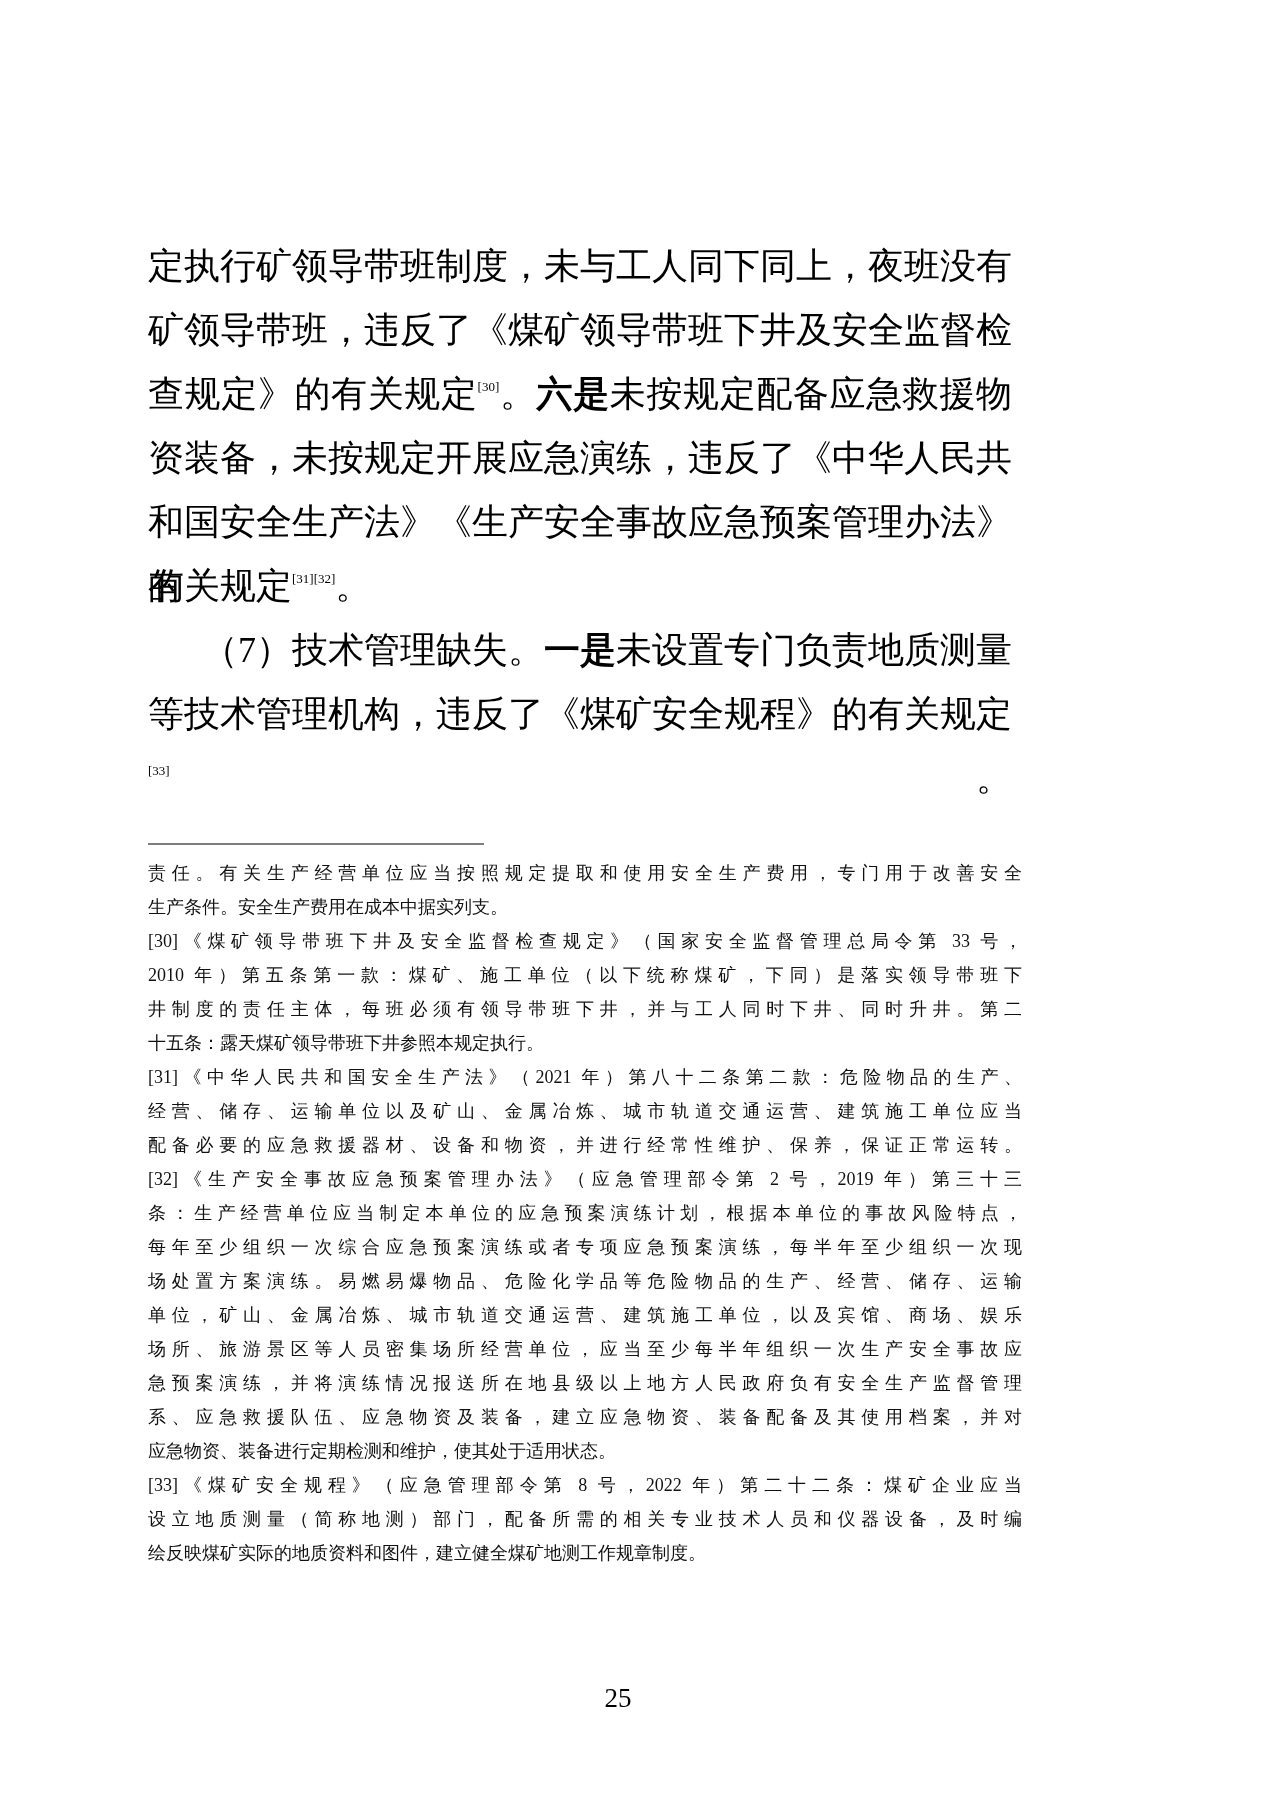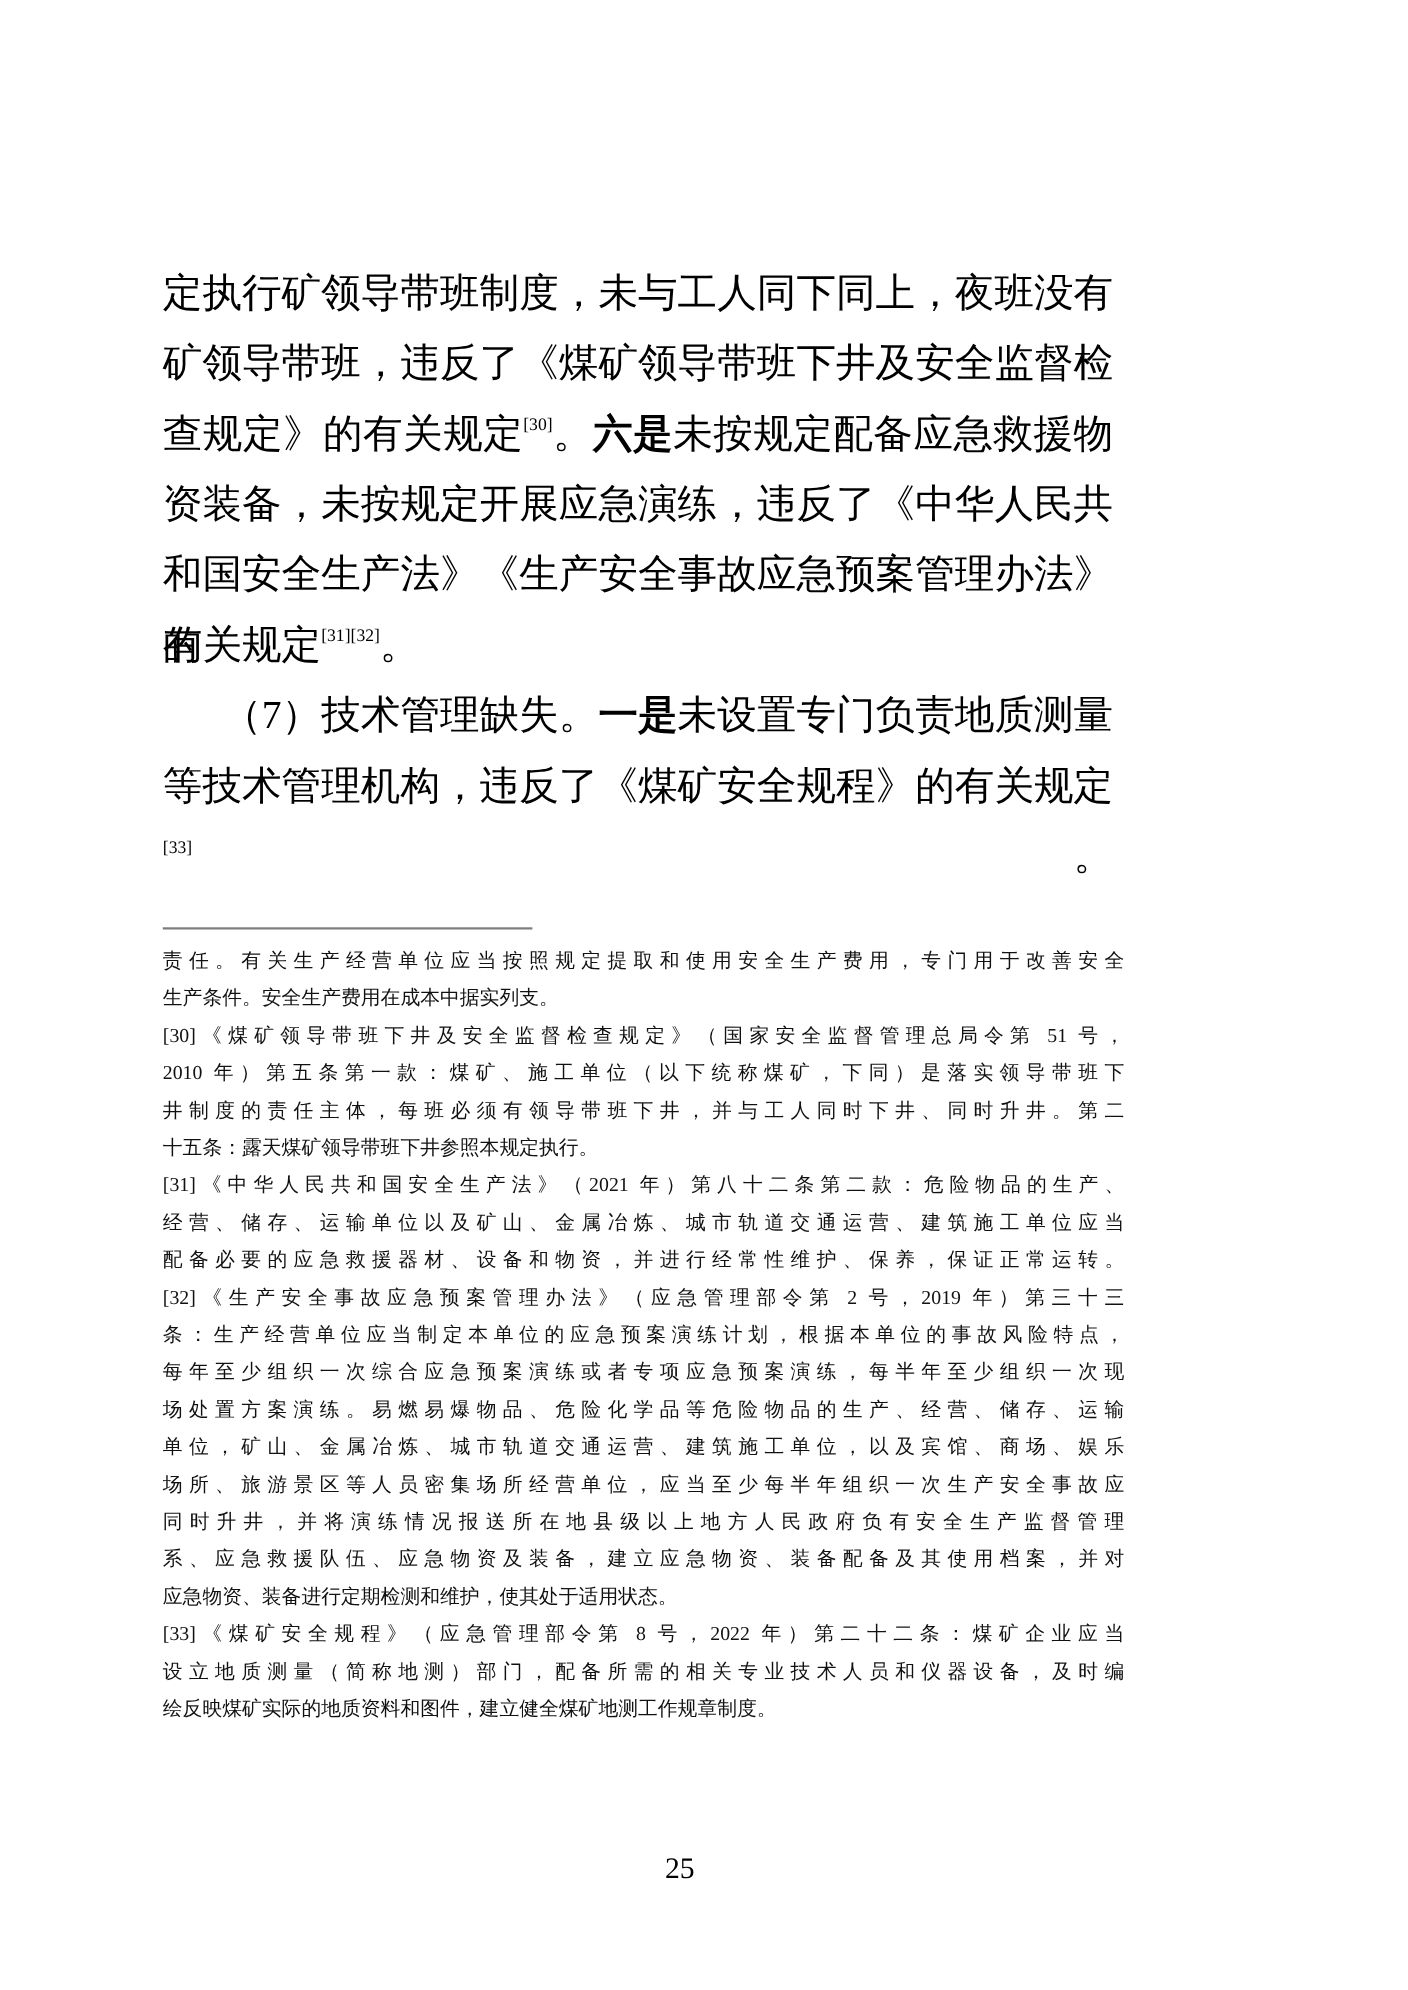--- a/index.html
+++ b/index.html
@@ -30,21 +30,21 @@
     white-space: normal;
     text-align: justify;
     text-align-last: justify;
   }
   .bline.ind { text-indent: 54px; }
   .bline .b {
     font-weight: 700;
     font-family: "Liberation Sans", "DejaVu Sans", sans-serif;
   }
   .bline sup {
-    font-size: 16px;
+    font-size: 13px;
     line-height: 0;
     vertical-align: 15px;
     font-family: "Liberation Serif", serif;
   }
   
   .fn-sep {
     position: absolute;
     left: 148px;
     top: 843px;
     width: 336px;
@@ -93,34 +93,34 @@
       <div class="bline just"><span>资装备，未按规定开展应急演练，违反了《中华人民共</span></div>
       <div class="bline just"><span>和国安全生产法》《生产安全事故应急预案管理办法》的</span></div>
       <div class="bline"><span>有关规定</span><sup>[31][32]</sup><span>。</span></div>
       <div class="bline just ind"><span>（7）技术管理缺失。</span><span class="b">一是</span><span>未设置专门负责地质测量</span></div>
       <div class="bline just"><span>等技术管理机构，违反了《煤矿安全规程》的有关规定</span><sup>[33]</sup><span>。</span></div>
     </div>
   <div class="fn-sep"></div>
   <div class="footnotes">
       <div class="fline just">责任。有关生产经营单位应当按照规定提取和使用安全生产费用，专门用于改善安全</div>
       <div class="fline">生产条件。安全生产费用在成本中据实列支。</div>
-      <div class="fline just">[30]《煤矿领导带班下井及安全监督检查规定》（国家安全监督管理总局令第 51 号，</div>
+      <div class="fline just">[30]《煤矿领导带班下井及安全监督检查规定》（国家安全监督管理总局令第 33 号，</div>
       <div class="fline just">2010 年）第五条第一款：煤矿、施工单位（以下统称煤矿，下同）是落实领导带班下</div>
       <div class="fline just">井制度的责任主体，每班必须有领导带班下井，并与工人同时下井、同时升井。第二</div>
       <div class="fline">十五条：露天煤矿领导带班下井参照本规定执行。</div>
       <div class="fline just">[31]《中华人民共和国安全生产法》（2021 年）第八十二条第二款：危险物品的生产、</div>
       <div class="fline just">经营、储存、运输单位以及矿山、金属冶炼、城市轨道交通运营、建筑施工单位应当</div>
       <div class="fline just">配备必要的应急救援器材、设备和物资，并进行经常性维护、保养，保证正常运转。</div>
       <div class="fline just">[32]《生产安全事故应急预案管理办法》（应急管理部令第 2 号，2019 年）第三十三</div>
       <div class="fline just">条：生产经营单位应当制定本单位的应急预案演练计划，根据本单位的事故风险特点，</div>
       <div class="fline just">每年至少组织一次综合应急预案演练或者专项应急预案演练，每半年至少组织一次现</div>
       <div class="fline just">场处置方案演练。易燃易爆物品、危险化学品等危险物品的生产、经营、储存、运输</div>
       <div class="fline just">单位，矿山、金属冶炼、城市轨道交通运营、建筑施工单位，以及宾馆、商场、娱乐</div>
       <div class="fline just">场所、旅游景区等人员密集场所经营单位，应当至少每半年组织一次生产安全事故应</div>
-      <div class="fline just">同时升井，并将演练情况报送所在地县级以上地方人民政府负有安全生产监督管理</div>
+      <div class="fline just">急预案演练，并将演练情况报送所在地县级以上地方人民政府负有安全生产监督管理</div>
       <div class="fline just">系、应急救援队伍、应急物资及装备，建立应急物资、装备配备及其使用档案，并对</div>
       <div class="fline">应急物资、装备进行定期检测和维护，使其处于适用状态。</div>
       <div class="fline just">[33]《煤矿安全规程》（应急管理部令第 8 号，2022 年）第二十二条：煤矿企业应当</div>
       <div class="fline just">设立地质测量（简称地测）部门，配备所需的相关专业技术人员和仪器设备，及时编</div>
       <div class="fline">绘反映煤矿实际的地质资料和图件，建立健全煤矿地测工作规章制度。</div>
     </div>
   <div class="page-number">25</div>
 </div>
 
 </body></html>

